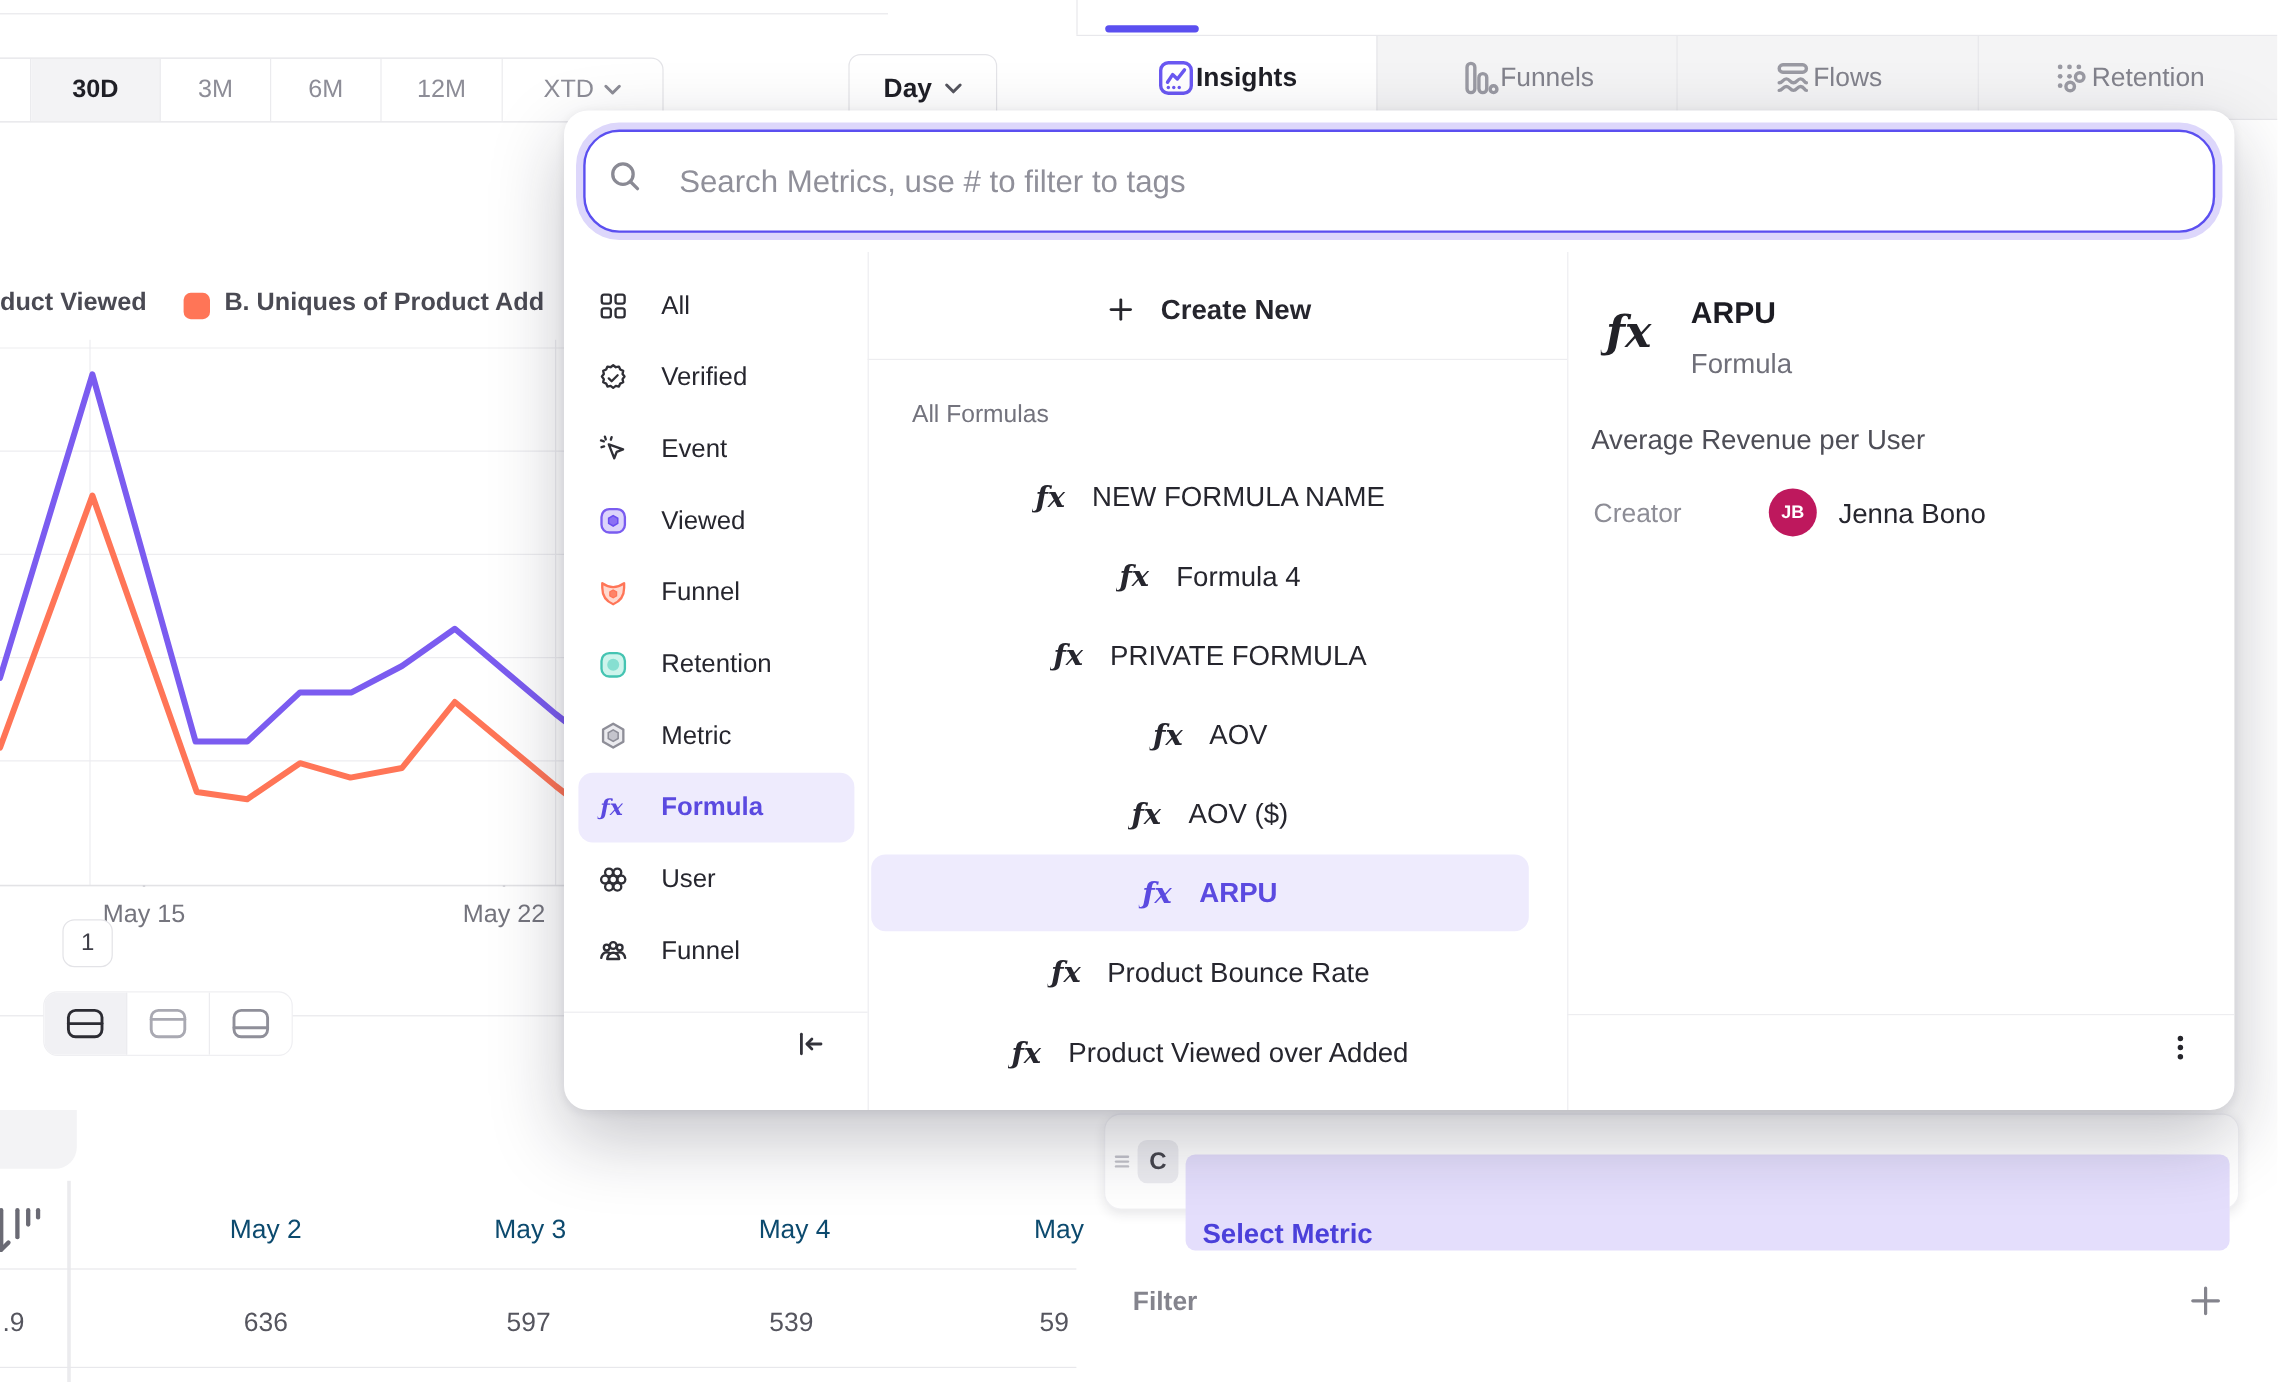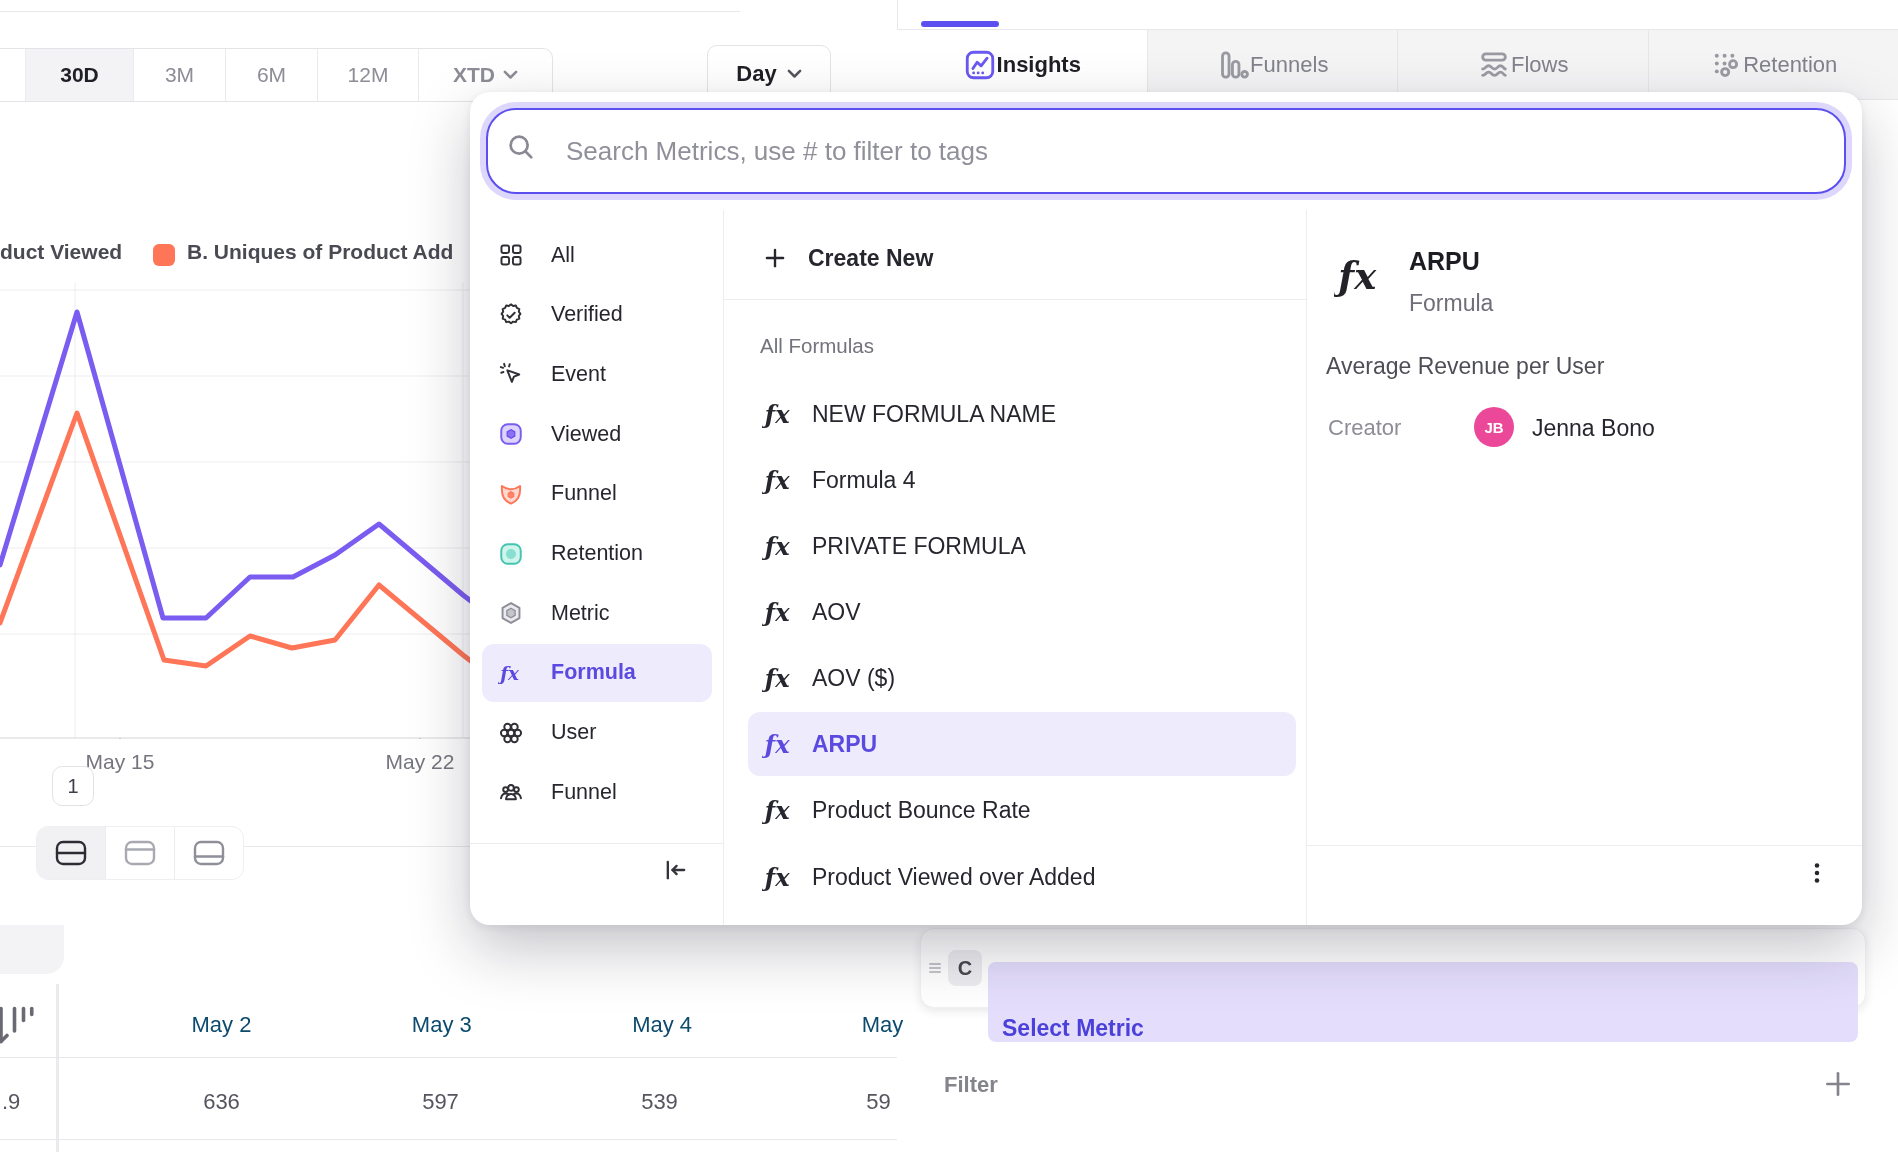--- a/index.html
+++ b/index.html
@@ -5,21 +5,21 @@
   html,body{margin:0;padding:0;background:#fff;font-family:"Liberation Sans",sans-serif;color:#1f1f26;}
   .screen{position:relative;width:1898px;height:1152px;overflow:hidden;background:#fff;}
   .abs{position:absolute;}
   .hline{background:#e8e8ec;height:1px;}
   .vline{background:#e8e8ec;width:1px;}
   
   .seg-group{left:-60px;top:48px;height:52px;display:flex;border:1px solid #e4e4e8;border-radius:10px;background:#fff;overflow:hidden;}
   .seg{display:flex;align-items:center;justify-content:center;gap:8px;font-size:21px;color:#8d8d97;border-right:1px solid #ebebee;padding:0 2px;}
   .seg:last-child{border-right:none;}
   .seg.stub{width:80px;}
-  .seg.w30d{width:103px;} .seg.w3m{width:87px;} .seg.w6m{width:87px;} .seg.w12m{width:96px;} .seg.wxtd{width:129px;font-weight:bold;}
+  .seg.w30d{width:103px;} .seg.w3m{width:87px;} .seg.w6m{width:87px;} .seg.w12m{width:96px;} .seg.wxtd{width:129px;}
   .seg.selected{background:#f3f3f5;color:#1f1f26;font-weight:600;}
   .day-btn{left:707px;top:45px;width:124px;height:57px;border:1.5px solid #e4e4e8;border-radius:10px;background:#fff;display:flex;align-items:center;justify-content:center;gap:10px;font-size:22px;color:#1f1f26;font-weight:600;box-sizing:border-box;}
   
   .tab-pill{left:921px;top:21px;width:78px;height:6px;border-radius:3px;background:#5b4ff0;}
   .tabs{left:897px;top:30px;width:1001px;height:70px;display:flex;}
   .tab{flex:1;display:flex;align-items:center;justify-content:center;gap:0;background:#f4f4f5;border-left:1px solid #e7e7ea;border-bottom:1px solid #e7e7ea;font-size:22px;color:#82828c;box-sizing:border-box;}
   .tab.active{background:#fff;border-left:none;border-bottom:none;color:#1f1f26;font-weight:600;}
   .tab .ticn{width:34px;height:34px;color:#9a9aa3;}
   .tab.active .ticn{color:#6a58f2;}
   
@@ -45,21 +45,21 @@
   .metric-select{left:988px;top:936px;width:870px;height:80px;border-radius:8px;background:#e4defc;display:flex;align-items:flex-end;padding-left:14px;box-sizing:border-box;font-size:23px;font-weight:600;color:#4b40da;margin-top:26px;}
   .filter-label{left:944px;top:1072px;font-size:22px;font-weight:700;color:#84848d;}
   
   .panel{left:470px;top:92px;width:1392px;height:833px;background:#fff;border-radius:20px;box-shadow:0 24px 60px rgba(25,25,45,.25),0 2px 8px rgba(25,25,45,.08);overflow:hidden;z-index:10;}
   .search-input{position:absolute;left:16px;top:16px;width:1360px;height:86px;border:2.5px solid #5b4ff0;border-radius:30px;box-shadow:0 0 0 6px #ddd7fb;box-sizing:border-box;font-size:26px;color:#33333b;padding:0 30px 0 78px;outline:none;font-family:"Liberation Sans",sans-serif;background:#fff;}
   .search-input::placeholder{color:#90909a;}
   .cat-row{position:absolute;left:12px;width:230px;height:58px;display:flex;align-items:center;padding-left:16px;gap:27px;border-radius:12px;font-size:21.5px;color:#26262e;box-sizing:border-box;}
   .cat-row.selected{background:#eeebfd;color:#5b4ae0;font-weight:700;}
   .cat-ic{width:26px;height:26px;flex:0 0 26px;color:#2f2f36;}
   .cat-row.selected .cat-ic{color:#5b4ae0;}
-  .list-row{position:absolute;left:278px;width:548px;height:64px;display:flex;align-items:center;gap:16px;padding-left:14px;border-radius:12px;font-size:23px;color:#26262e;box-sizing:border-box;}
+  .list-row{position:absolute;left:256px;width:548px;height:64px;display:flex;align-items:center;gap:16px;padding-left:14px;border-radius:12px;font-size:23px;color:#26262e;box-sizing:border-box;justify-content:center;}
   .list-row.selected{background:#eeebfd;color:#5b4ae0;font-weight:700;}
   .fx-ic{width:34px;height:34px;flex:0 0 34px;color:#26262e;}
   .list-row.selected .fx-ic{color:#5b4ae0;}
   .section-label{position:absolute;left:290px;top:242px;font-size:20.5px;color:#73737d;}
   .detail-title{position:absolute;left:939px;top:155px;font-size:25px;font-weight:700;color:#1c1c23;}
   .detail-sub{position:absolute;left:939px;top:198px;font-size:23px;color:#6f6f79;}
   .detail-desc{position:absolute;left:856px;top:261px;font-size:23px;color:#4e4e57;}
   .creator-label{position:absolute;left:858px;top:323px;font-size:22px;color:#8d8d96;}
   .avatar{position:absolute;left:1004px;top:315px;width:40px;height:40px;border-radius:50%;display:flex;align-items:center;justify-content:center;font-size:15px;font-weight:700;color:#fff;}
   .creator-name{position:absolute;left:1062px;top:323px;font-size:23px;color:#26262e;}
@@ -398,21 +398,21 @@
       <span>Product Viewed over Added</span>
     </div>
 
     <svg style="position:absolute;left:864px;top:158px;color:#222228" width="52" height="52" viewBox="0 0 24 24">
       <text x="2" y="18" font-size="17" font-style="italic" font-weight="700" font-family="DejaVu Serif, serif" fill="currentColor">ƒx</text>
     </svg>
     <div class="detail-title">ARPU</div>
     <div class="detail-sub">Formula</div>
     <div class="detail-desc">Average Revenue per User</div>
     <div class="creator-label">Creator</div>
-    <div class="avatar" style="background: #ec4899;">
+    <div class="avatar" style="background: #be185d;">
         <span>JB</span>
       </div>
     <div class="creator-name">Jenna Bono</div>
 
     <div style="position:absolute;left:836px;top:753px;width:556px;height:1px;background:#ededf0;"></div>
     <svg style="position:absolute;left:1334px;top:768px;color:#26262c" width="26" height="26" viewBox="0 0 24 24">
       <circle cx="12" cy="5" r="2.1" fill="currentColor"></circle>
         <circle cx="12" cy="12" r="2.1" fill="currentColor"></circle>
         <circle cx="12" cy="19" r="2.1" fill="currentColor"></circle>
     </svg>

